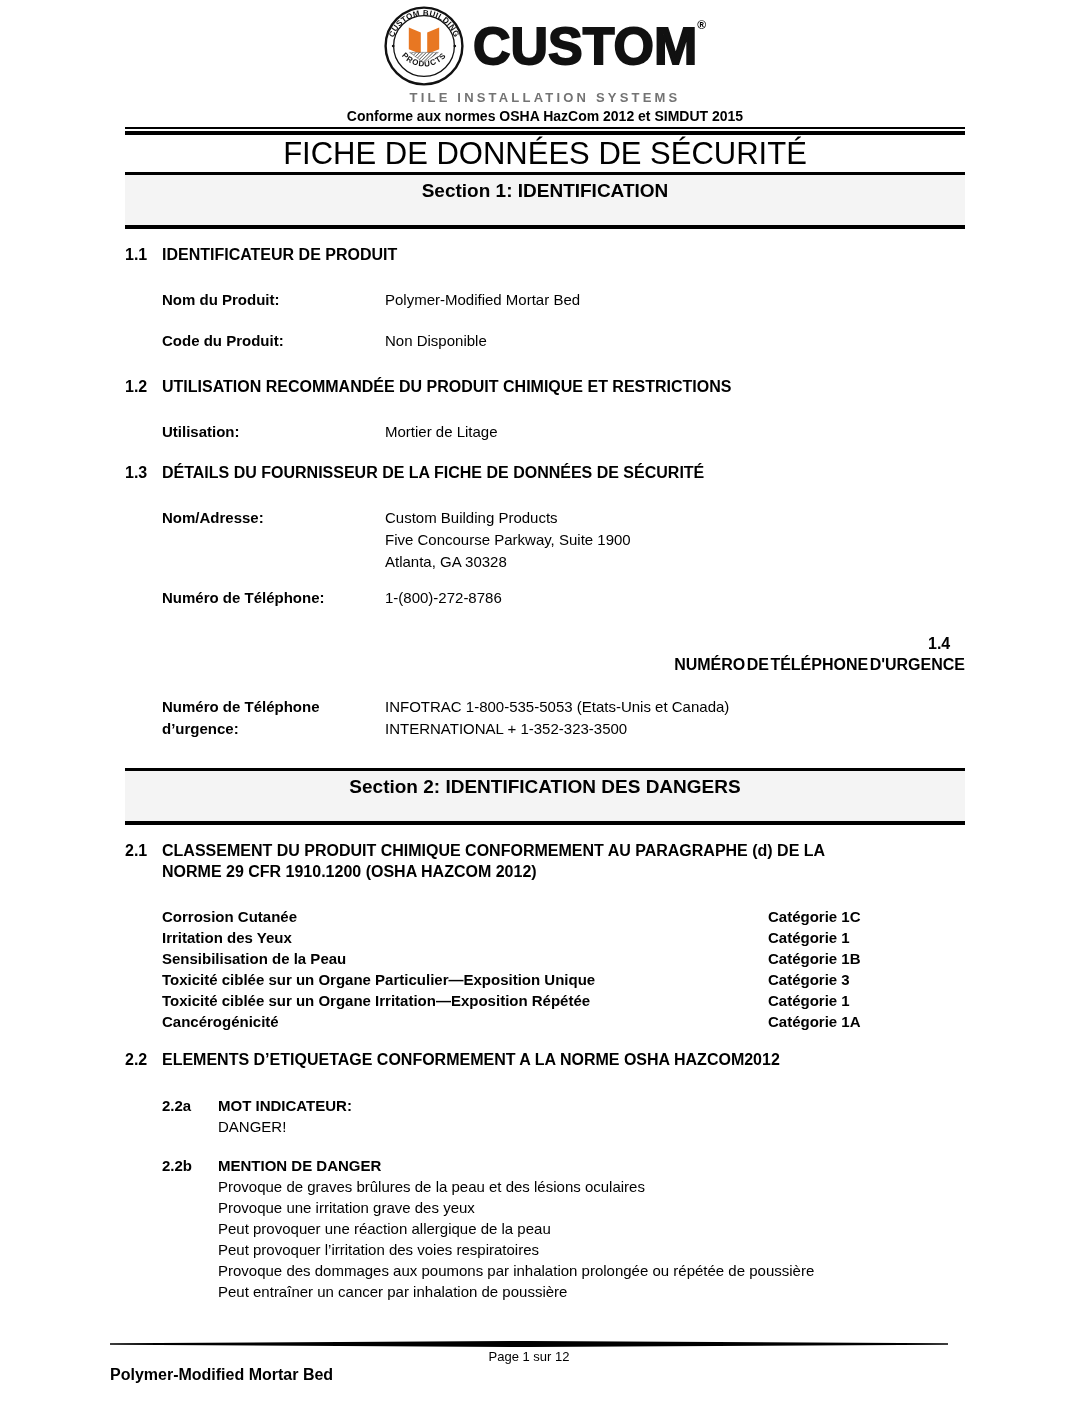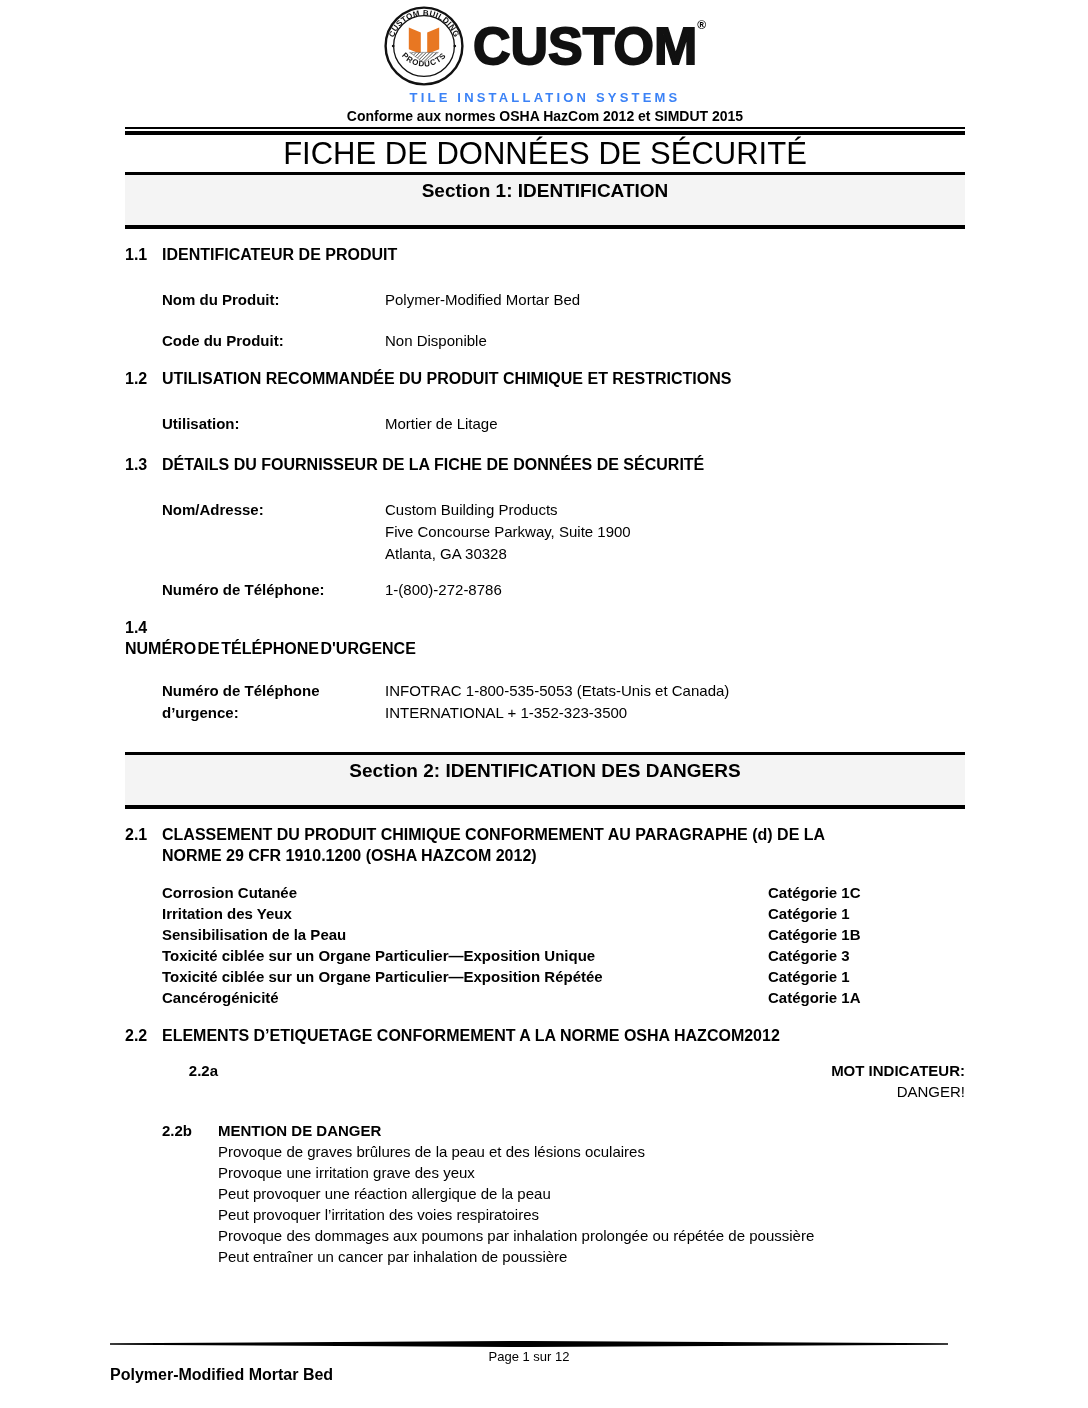--- a/index.html
+++ b/index.html
@@ -12,21 +12,21 @@
 
   
   .logo{display:flex;flex-direction:column;align-items:center;padding-top:6px;}
   .logo-row{display:flex;align-items:center;gap:9px;}
   .badge{width:80px;height:80px;flex:none;}
   .wordmark{
     font-size:52px;font-weight:900;line-height:1;letter-spacing:0px;
     -webkit-text-stroke:1.8px #111;color:#111;
   }
   .reg{font-size:12px;font-weight:bold;vertical-align:top;position:relative;top:-2px;}
-  .tagline{font-size:13px;font-weight:bold;letter-spacing:3.2px;margin-top:4px;color:#3b82f6;}
+  .tagline{font-size:13px;font-weight:bold;letter-spacing:3.2px;margin-top:4px;color:#737373;}
 
   
   .compliance{text-align:center;font-weight:bold;font-size:14px;margin-top:3px;}
   .rule-thin{height:2px;background:#000;margin-top:3px;}
   .rule-thick{height:4px;background:#000;margin-top:2px;}
   .doc-title{margin:0;text-align:center;font-size:31px;font-weight:normal;line-height:36px;padding:1px 0 0 0;}
 
   
   .secbar{
     background:#f4f4f4;border-top:3px solid #000;border-bottom:4px solid #000;
@@ -56,22 +56,22 @@
   .sub2 .b{font-weight:bold;}
 
   
   .footer{position:absolute;left:110px;width:838px;top:1341px;}
   .lens{height:6px;background:#000;clip-path:polygon(0 38%,50% 0,100% 38%,100% 62%,50% 100%,0 62%);}
   .pagenum{text-align:center;font-size:13px;line-height:15px;margin-top:2px;}
   .prod{font-weight:bold;font-size:16px;line-height:19px;margin-top:1px;}
 
   
   .mt14{margin-top:14px;} .mt15{margin-top:15px;} .mt17{margin-top:17px;}
-  .mt18{margin-top:18px;} .mt19{margin-top:19px;} .mt20{margin-top:16px;}
-  .mt21{margin-top:21px;} .mt24{margin-top:24px;} .mt25{margin-top:14px;text-align:right;}
+  .mt18{margin-top:18px;} .mt19{margin-top:19px;} .mt20{margin-top:24px;align-items:flex-end;}
+  .mt21{margin-top:21px;} .mt24{margin-top:24px;} .mt25{margin-top:25px;}
   .mt28{margin-top:28px;}
 </style>
 </head>
 <body>
 
 <div class="page">
   <div class="content">
 
     <div class="logo">
       <div class="logo-row">
@@ -190,21 +190,21 @@
       </div>
       <div class="hazrow">
         <span class="hname">Sensibilisation de la Peau</span>
         <span class="hcat">Catégorie 1B</span>
       </div>
       <div class="hazrow">
         <span class="hname">Toxicité ciblée sur un Organe Particulier—Exposition Unique</span>
         <span class="hcat">Catégorie 3</span>
       </div>
       <div class="hazrow">
-        <span class="hname">Toxicité ciblée sur un Organe Particulier—Exposition Répétée</span>
+        <span class="hname">Toxicité ciblée sur un Organe Irritation—Exposition Répétée</span>
         <span class="hcat">Catégorie 1</span>
       </div>
       <div class="hazrow">
         <span class="hname">Cancérogénicité</span>
         <span class="hcat">Catégorie 1A</span>
       </div>
     </div>
 
     <div class="sub mt17">
       <span class="num">2.2</span>

